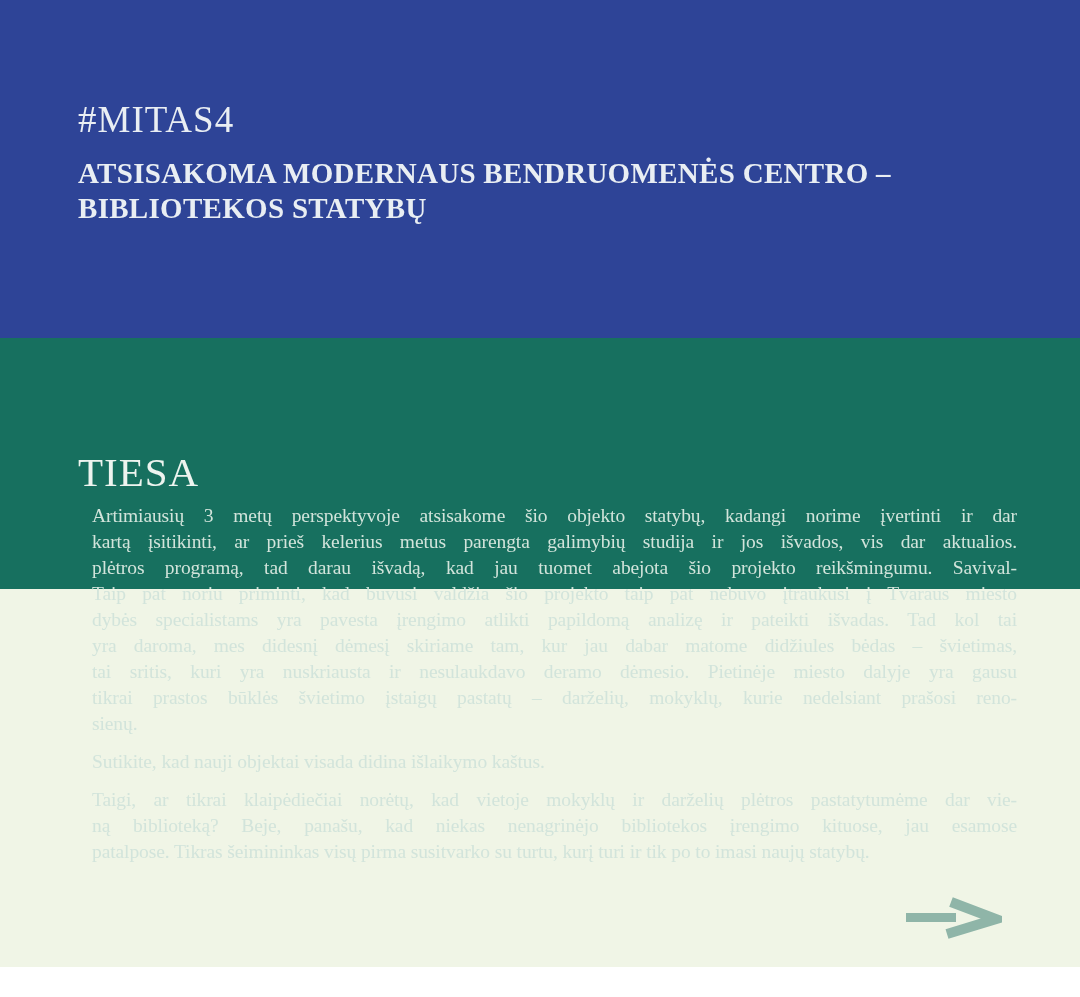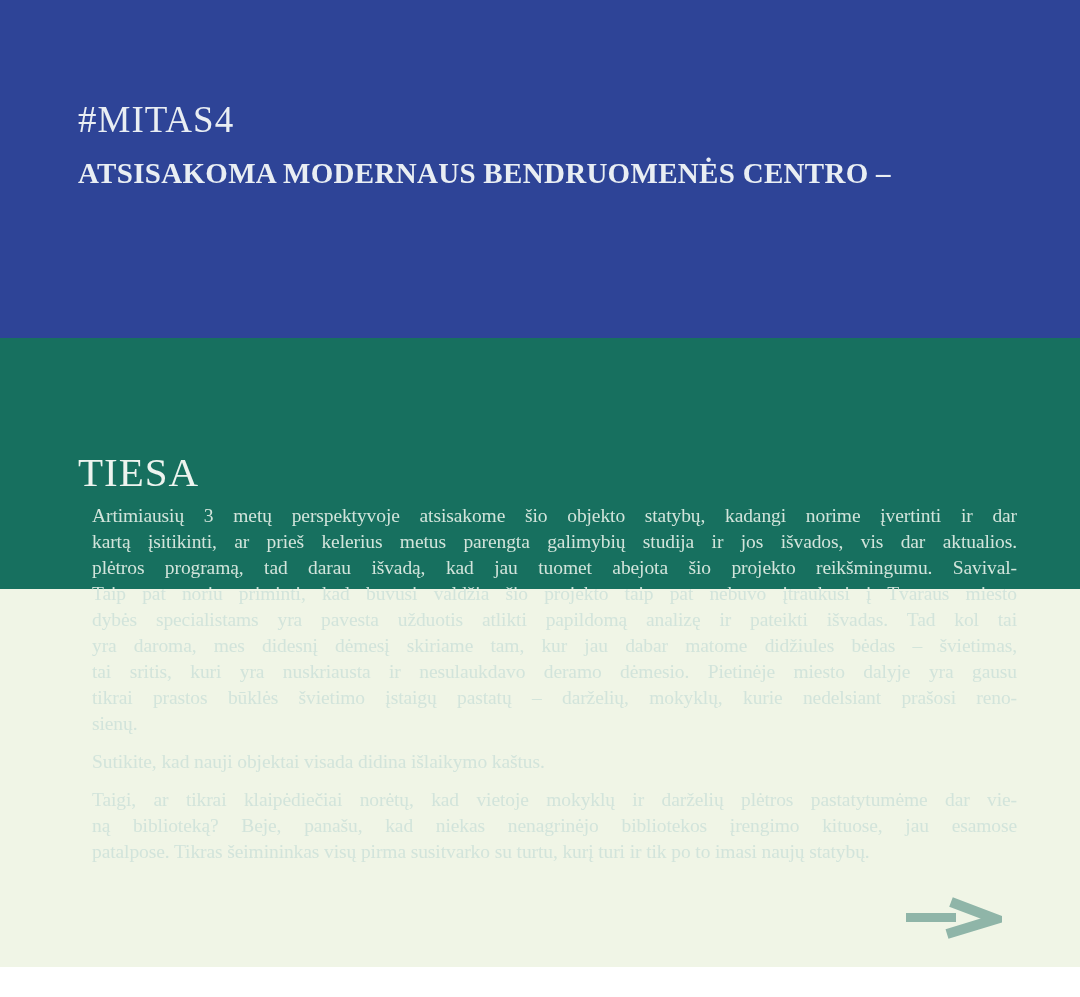--- a/index.html
+++ b/index.html
@@ -74,30 +74,31 @@
   <div class="layer teal-step"></div>
   <div class="layer medium-strip"></div>
   <div class="layer medium-block"></div>
   <div class="layer dark-main"></div>
   <div class="layer dark-step1"></div>
   <div class="layer dark-step2"></div>
 
   <div class="myth-tag">#MITAS4</div>
   <div class="myth-title">
       <div class="tline">ATSISAKOMA MODERNAUS BENDRUOMENĖS CENTRO –</div>
+      <div class="tline">BIBLIOTEKOS STATYBŲ</div>
     </div>
 
   <div class="truth-heading">TIESA</div>
   <div class="truth-body">
       <div class="para">
         <div class="bline jline">Artimiausių 3 metų perspektyvoje atsisakome šio objekto statybų, kadangi norime įvertinti ir dar</div>
         <div class="bline jline">kartą įsitikinti, ar prieš kelerius metus parengta galimybių studija ir jos išvados, vis dar aktualios.</div>
         <div class="bline jline">plėtros programą, tad darau išvadą, kad jau tuomet abejota šio projekto reikšmingumu. Savival-</div>
         <div class="bline jline">Taip pat noriu priminti, kad buvusi valdžia šio projekto taip pat nebuvo įtraukusi į Tvaraus miesto</div>
-        <div class="bline jline">dybės specialistams yra pavesta užduotis atlikti papildomą analizę ir pateikti išvadas. Tad kol tai</div>
+        <div class="bline jline">dybės specialistams yra pavesta įrengimo atlikti papildomą analizę ir pateikti išvadas. Tad kol tai</div>
         <div class="bline jline">yra daroma, mes didesnį dėmesį skiriame tam, kur jau dabar matome didžiules bėdas – švietimas,</div>
         <div class="bline jline">tai sritis, kuri yra nuskriausta ir nesulaukdavo deramo dėmesio. Pietinėje miesto dalyje yra gausu</div>
         <div class="bline jline">tikrai prastos būklės švietimo įstaigų pastatų – darželių, mokyklų, kurie nedelsiant prašosi reno-</div>
         <div class="bline">sienų.</div>
       </div>
       <div class="para">
         <div class="bline">Sutikite, kad nauji objektai visada didina išlaikymo kaštus.</div>
       </div>
       <div class="para">
         <div class="bline jline">Taigi, ar tikrai klaipėdiečiai norėtų, kad vietoje mokyklų ir darželių plėtros pastatytumėme dar vie-</div>

